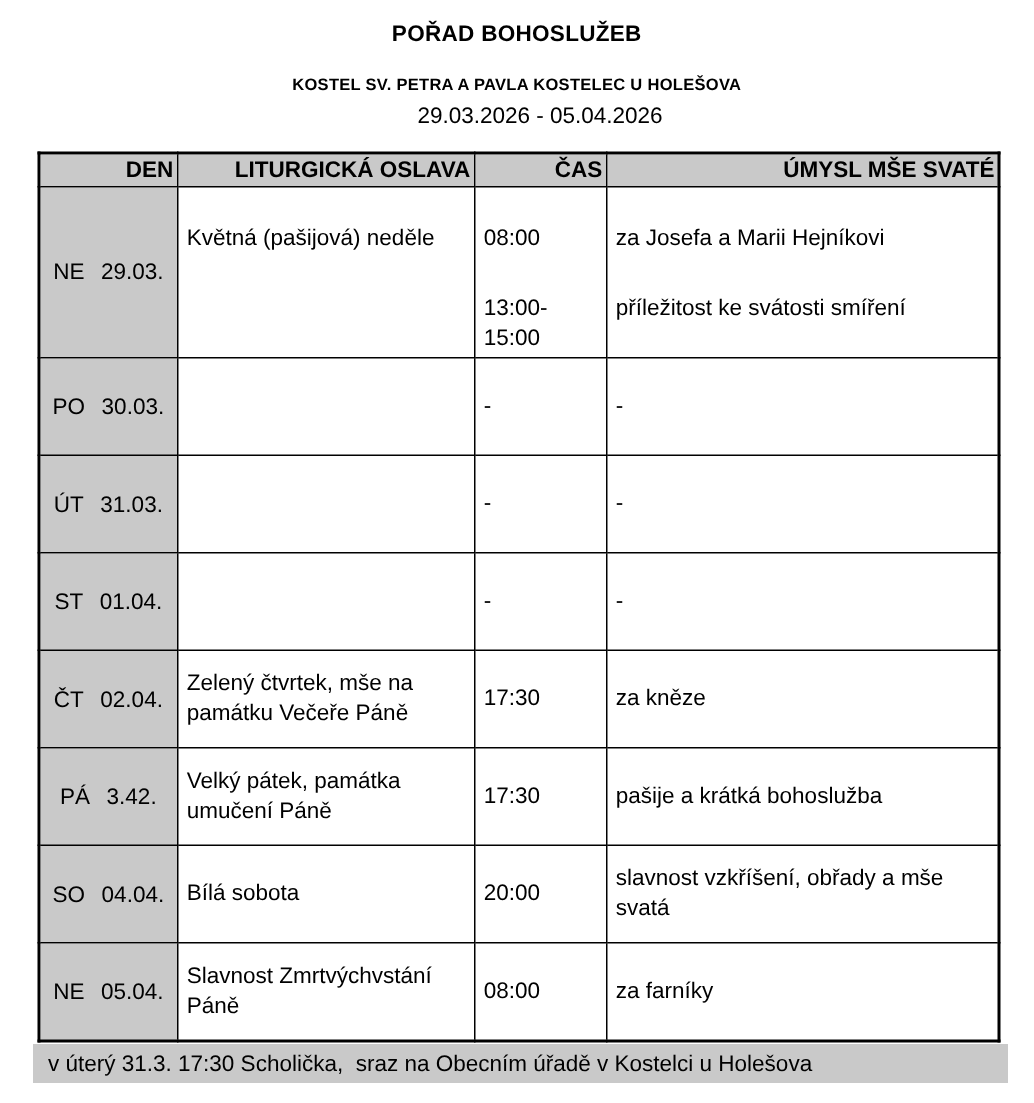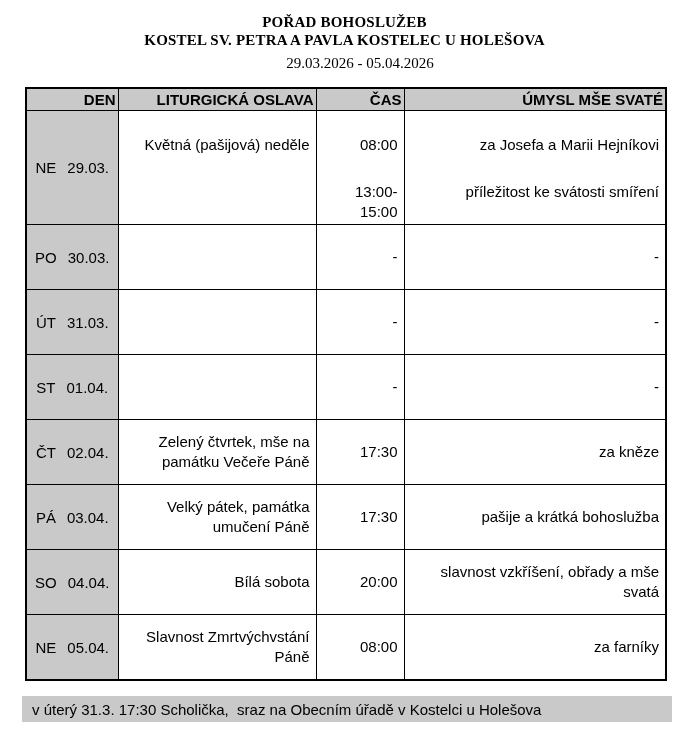--- a/index.html
+++ b/index.html
@@ -1,22 +1,22 @@
 <!DOCTYPE html>
 <html><head>
 <meta charset="utf-8">
 <style>
   * { box-sizing: border-box; }
   html, body { margin: 0; padding: 0; background: #ffffff; }
   body { font-family: "Liberation Sans", sans-serif; color: #000; }
   .page { width: 689px; height: 735px; position: relative; overflow: hidden; background: #fff; }
 
-  .doc-header { text-align: center; padding-top: 14px; font-family: Liberation Serif, serif; }
+  .doc-header { text-align: center; padding-top: 14px; }
   .title    { font-size: 15px; font-weight: bold; letter-spacing: .2px; }
-  .subtitle { font-size: 15px; font-weight: bold; margin-top: 1px; letter-spacing: .2px; }
+  .subtitle { font-size: 11px; font-weight: bold; margin-top: 20px; letter-spacing: .2px; }
   .daterange{ font-size: 15px; margin-top: 6px; margin-left: 31px; }
 
   table.schedule {
     border-collapse: collapse;
     table-layout: fixed;
     width: 640px;
     margin: 15px 0 0 25px;
     border: 2px solid #000;
   }
   .schedule th, .schedule td {
@@ -38,21 +38,21 @@
   td.day {
     background: #c9c9c9;
     font-weight: normal;
     text-align: center;
     vertical-align: middle;
     white-space: nowrap;
   }
   td.day .dow { margin-right: 11px; }
 
   td.celebration, td.time, td.intent {
-    text-align: right;
+    text-align: left;
     vertical-align: middle;
     line-height: 1.35;
   }
 
   
   tr.tall td.celebration, tr.tall td.time, tr.tall td.intent { vertical-align: top; }
   tr.tall .toppad { padding-top: 22px; }
   .stack { display: flex; flex-direction: column; gap: 27px; padding-top: 22px; }
 
   .note-bar {
@@ -149,21 +149,21 @@
         <td class="day">
           <span class="dow">ČT</span><span>02.04.</span>
         </td>
         <td class="celebration">Zelený čtvrtek, mše na památku Večeře Páně</td>
         <td class="time">17:30</td>
         <td class="intent">za kněze</td>
       </tr>
 
       <tr>
         <td class="day">
-          <span class="dow">PÁ</span><span>03.04.</span>
+          <span class="dow">PÁ</span><span>3.42.</span>
         </td>
         <td class="celebration">Velký pátek, památka umučení Páně</td>
         <td class="time">17:30</td>
         <td class="intent">pašije a krátká bohoslužba</td>
       </tr>
 
       <tr>
         <td class="day">
           <span class="dow">SO</span><span>04.04.</span>
         </td>

